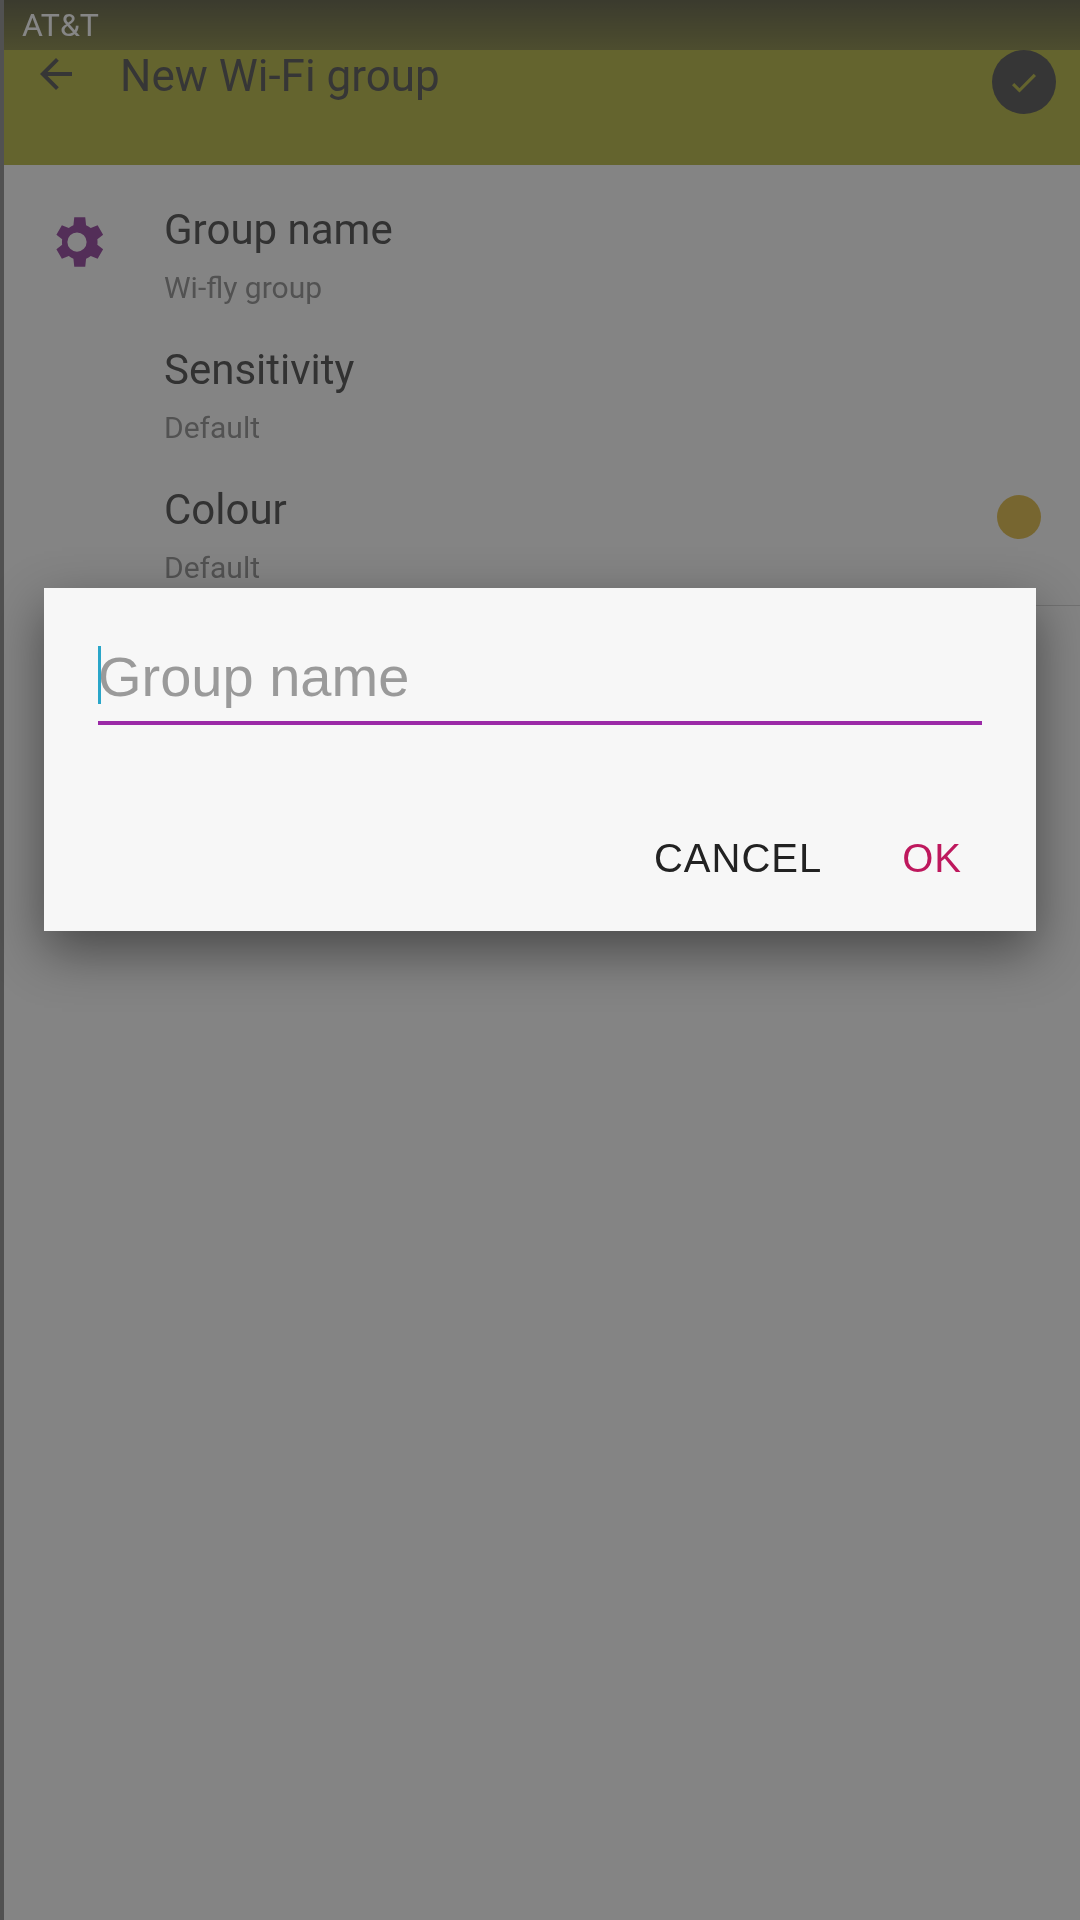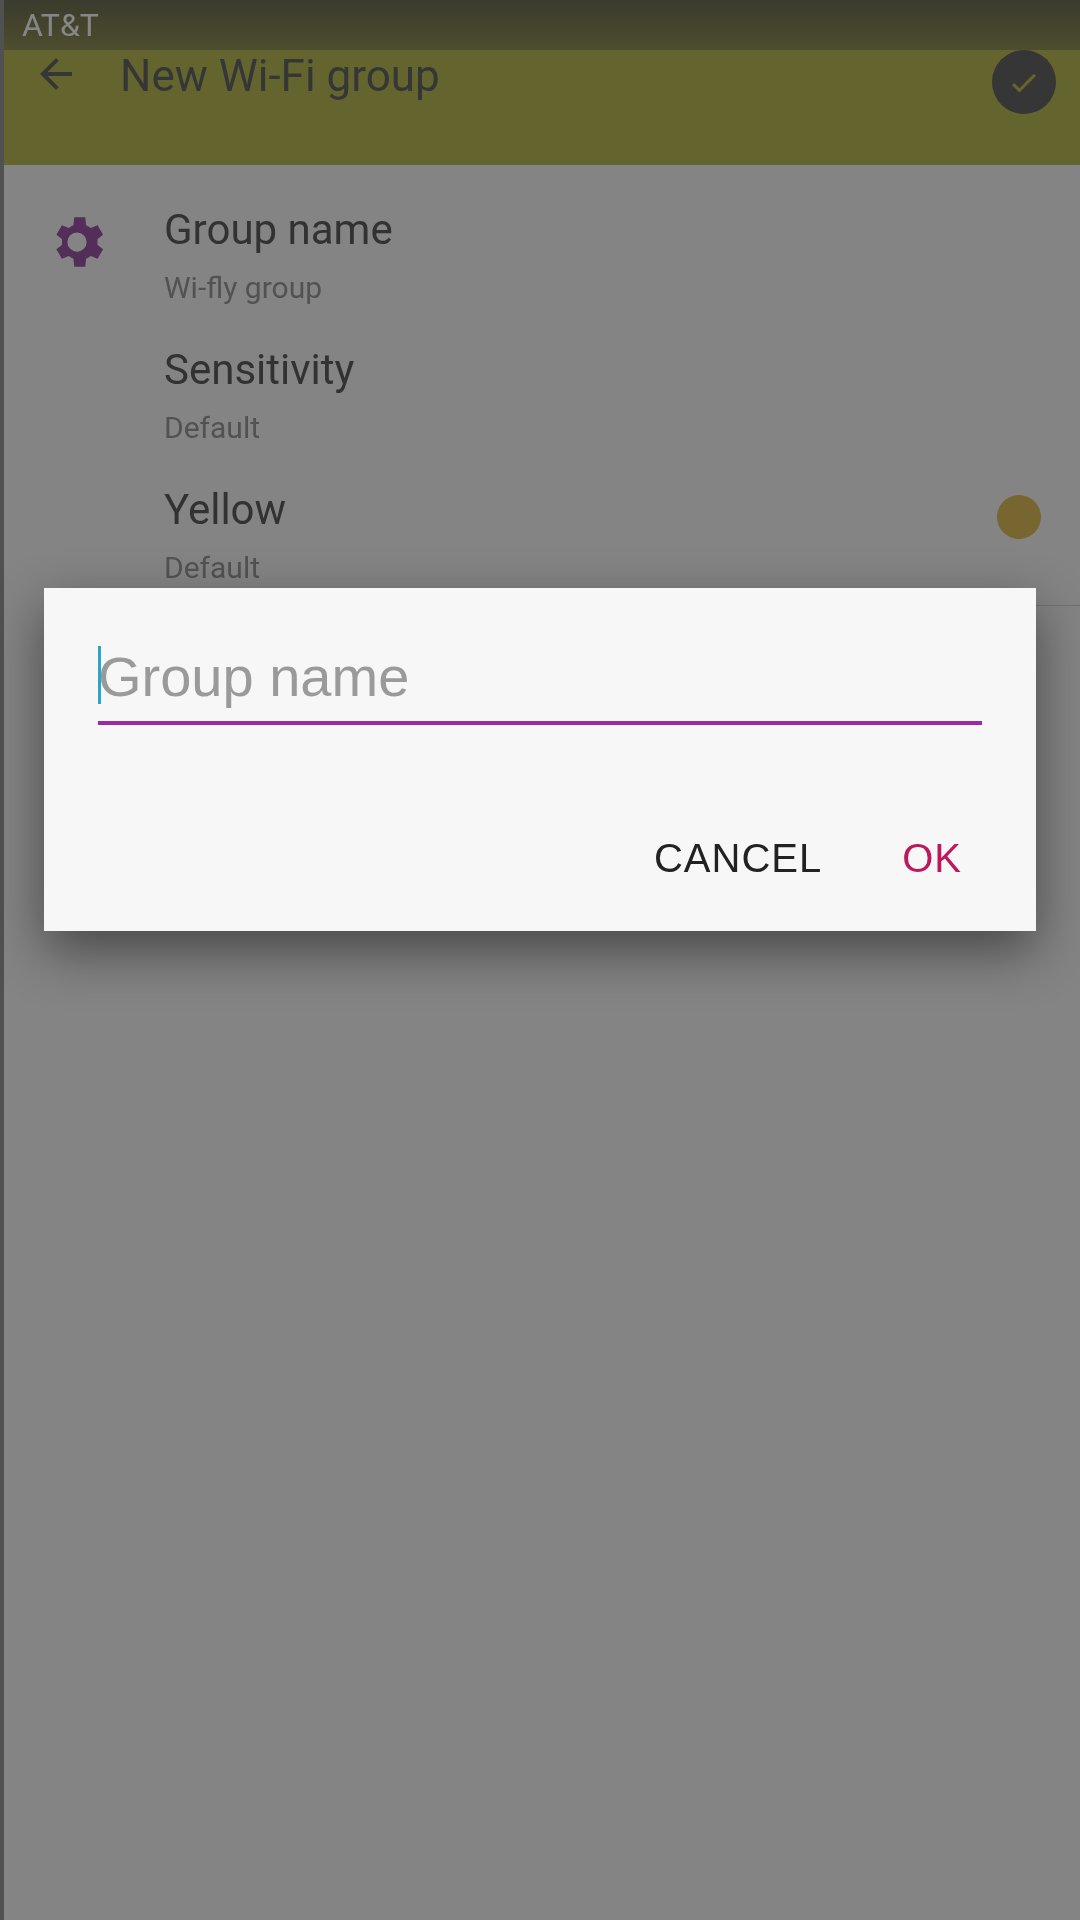--- a/index.html
+++ b/index.html
@@ -171,21 +171,21 @@
       <div class="text-col">
         <div class="primary">Sensitivity</div>
         <div class="secondary">Default</div>
       </div>
       <div class="trail"></div>
     </div>
 
     <div class="row">
       <div class="icon-col"></div>
       <div class="text-col">
-        <div class="primary">Yellow</div>
+        <div class="primary">Colour</div>
         <div class="secondary">Default</div>
       </div>
       <div class="trail">
         <span class="dot" style="background:#d8aa1e"></span>
       </div>
     </div>
 
     <div class="divider"></div>
 
     <div class="row cut">

